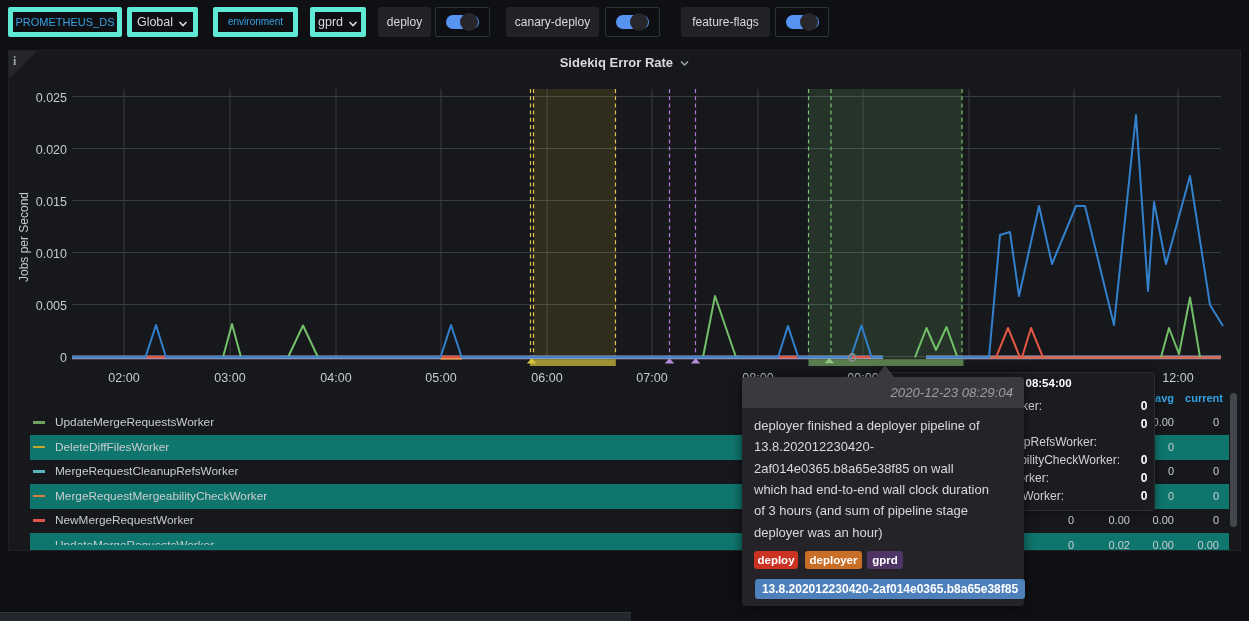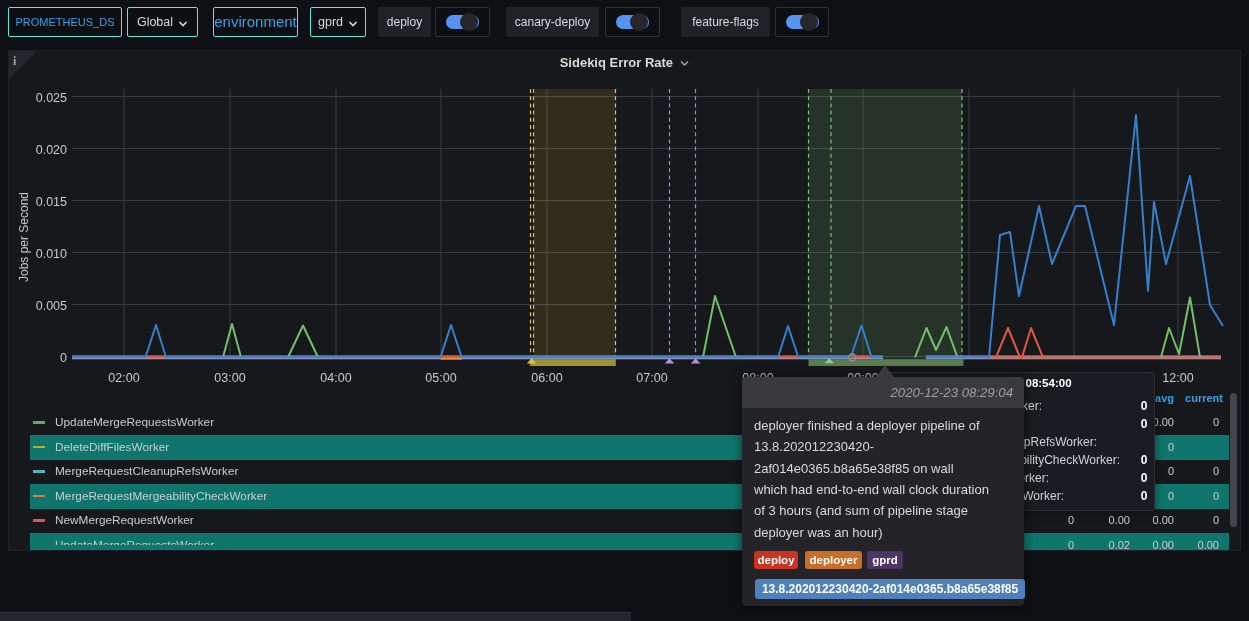--- a/index.html
+++ b/index.html
@@ -1,20 +1,20 @@
 <!DOCTYPE html>
 <html><head>
 <meta charset="utf-8">
 <style>
 * { margin:0; padding:0; box-sizing:border-box; }
 html,body { width:1249px; height:621px; background:#0f1014; overflow:hidden; }
 body { font-family:"Liberation Sans", sans-serif; position:relative; }
 
 
-.vbox { position:absolute; top:6.5px; height:30px; background:#0e0f13; border:1px solid #5eead4; border-radius:2px; display:flex; align-items:center; justify-content:center; font-size:14px; }
+.vbox { position:absolute; top:6.5px; height:30px; background:#0e0f13; border:5px solid #5eead4; border-radius:2px; display:flex; align-items:center; justify-content:center; font-size:14px; }
 .vlabel { color:#38a2e4; font-weight:500; font-size:11px; letter-spacing:0; }
 .vvalue { color:#d8d9da; font-size:12.5px; }
 .tbox { position:absolute; top:6.5px; height:30px; background:#202228; border-radius:2px; display:flex; align-items:center; justify-content:center; font-size:12px; color:#d8d9da; font-weight:500; }
 .chev { margin-left:5px; display:inline-block; }
 .toggle { position:absolute; top:6.5px; height:30px; background:#0e0f13; border:1px solid #2e3138; border-radius:2px; display:flex; align-items:center; justify-content:center; }
 .pill { width:33px; height:14px; border-radius:7px; background:#5794f2; position:relative; }
 .knob { position:absolute; right:1px; top:-2px; width:18px; height:18px; border-radius:50%; background:#26262b; }
 
 
 #panel { position:absolute; left:8px; top:50px; width:1233px; height:501px; background:#17181c; border:1px solid #202126; overflow:hidden; }
@@ -54,21 +54,21 @@
 <div class="vbox" style="left:8px; width:114px;">
     <span class="vlabel">PROMETHEUS_DS</span>
   </div>
 <div class="vbox" style="left:127px; width:71px;">
     <span class="vvalue">Global</span>
     <span class="chev"><svg width="10" height="7">
         <path d="M1.5 2 L5 5.5 L8.5 2" stroke="#d8d9da" fill="none" stroke-width="1.6"></path>
       </svg></span>
   </div>
 <div class="vbox" style="left:213px; width:85px;">
-    <span class="vlabel" style="font-size:15px;">environment</span>
+    <span class="vlabel" style="font-size:10px;">environment</span>
   </div>
 <div class="vbox" style="left:310px; width:56px;">
     <span class="vvalue">gprd</span>
     <span class="chev"><svg width="10" height="7">
         <path d="M1.5 2 L5 5.5 L8.5 2" stroke="#d8d9da" fill="none" stroke-width="1.6"></path>
       </svg></span>
   </div>
 <div class="tbox" style="left:378px; width:53px;">deploy</div>
 <div class="toggle" style="left:435px; width:55px;">
     <div class="pill">

